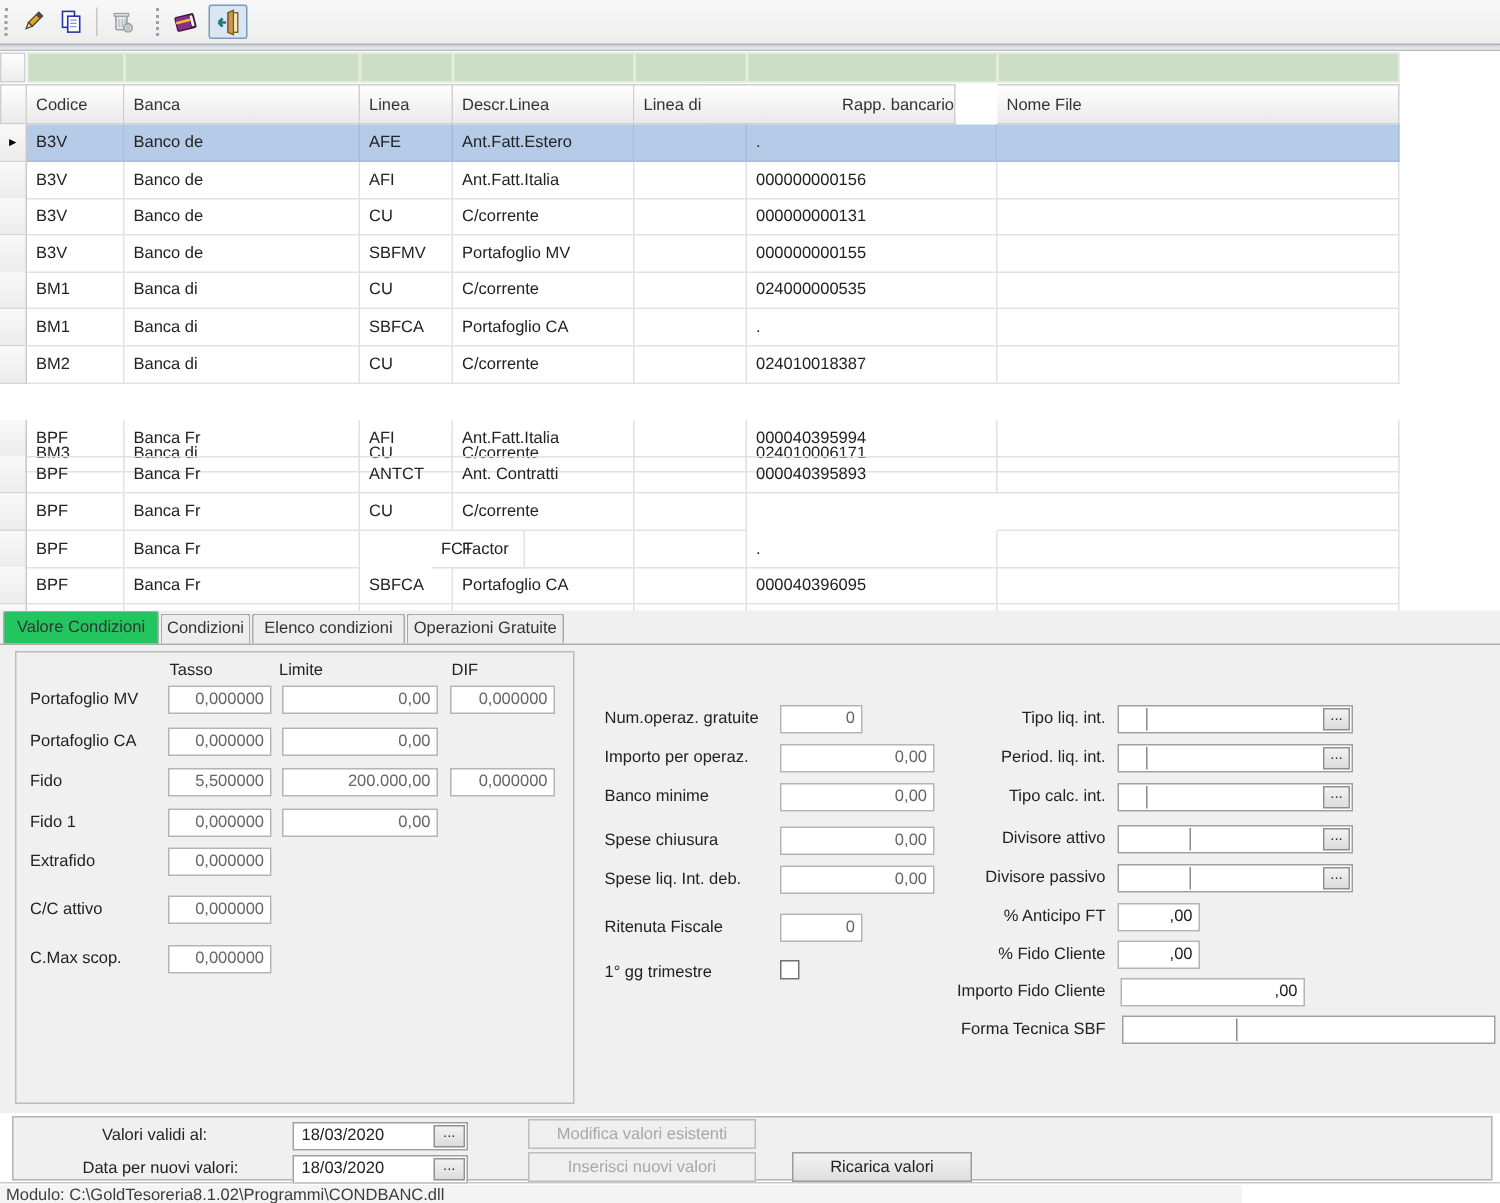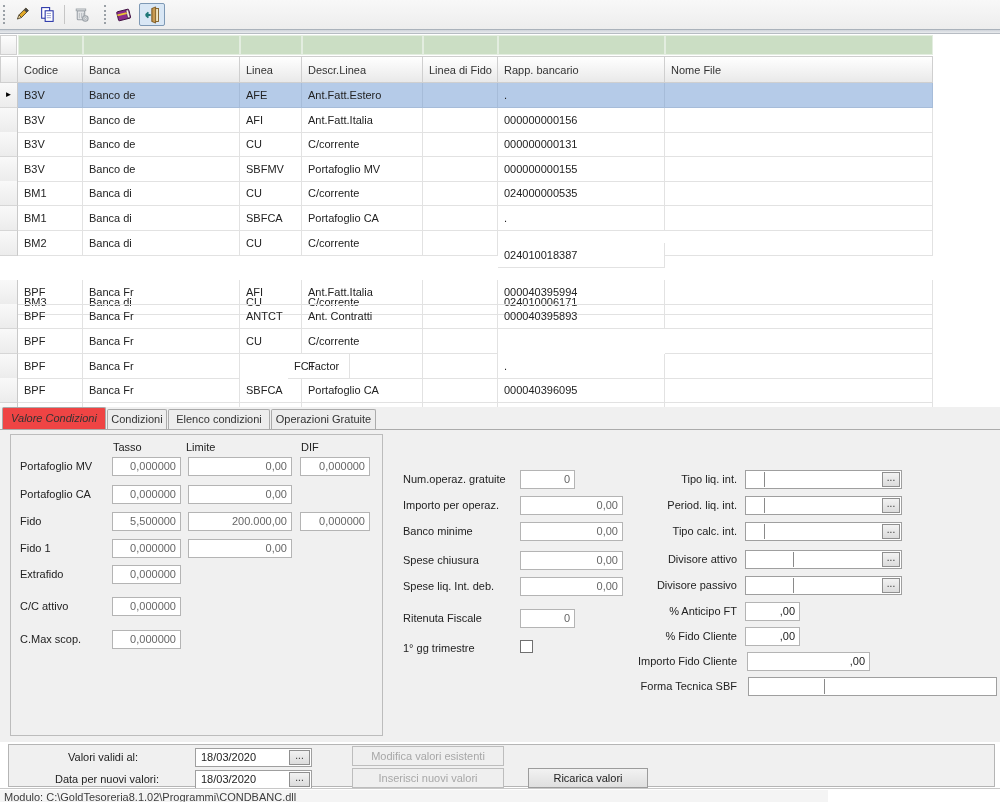--- a/index.html
+++ b/index.html
@@ -30,21 +30,21 @@
      border-right:1px solid #e2e2e2;border-bottom:1px solid #e2e2e2;white-space:nowrap;overflow:hidden;}
   .selcell{position:absolute;left:0;top:0;width:18px;height:25px;background:linear-gradient(#f9f9f9,#ececec);
      border-right:1px solid #c9c9c9;border-bottom:1px solid #d6d6d6;box-sizing:border-box;
      font-size:8px;color:#000;text-align:center;line-height:24px;}
   .grow.sel .gcell{background:#b5cbe8;border-right-color:#a6bcd9;border-bottom-color:#a6bcd9;}
 
   
   .tabbar{position:absolute;left:0;top:407px;width:1000px;height:22px;background:#f0f0f0;}
   .tab{position:absolute;top:2px;height:20px;line-height:19px;text-align:center;background:#ededed;
      border:1px solid #ababab;border-bottom:none;border-radius:2px 2px 0 0;box-sizing:border-box;color:#333;}
-  .tab.active{top:0;height:22px;line-height:21px;background:#ef4444;z-index:2;font-style:italic;}
+  .tab.active{top:0;height:22px;line-height:21px;background:#22c55e;z-index:2;}
   .tabpage-line{position:absolute;left:0;top:429px;width:1000px;height:1px;background:#ababab;}
 
   
   .form{position:absolute;left:0;top:430px;width:1000px;height:312px;background:#f0f0f0;}
   .groupbox{position:absolute;left:10px;top:4px;width:371px;height:300px;border:1px solid #bcbcbc;background:#f0f0f0;}
   .flabel{position:absolute;color:#222;white-space:nowrap;}
   .rlabel{position:absolute;color:#222;white-space:nowrap;text-align:right;width:147px;left:590px;}
   .fld{position:absolute;height:19px;line-height:17px;background:#fff;border:1px solid #b4b4b4;box-sizing:border-box;
      text-align:right;padding-right:4px;color:#666;}
   .combo{position:absolute;height:19px;background:#fff;border:1px solid #9f9f9f;box-sizing:border-box;}
@@ -132,21 +132,21 @@
         <div class="fcell" style="left: 498px; width: 167px;"></div>
         <div class="fcell" style="left: 665px; width: 268px;"></div>
       </div>
     <div class="hdr-row">
       <div class="hsel"></div>
     <div class="hcell" style="left: 18px; width: 65px;">Codice</div>
         <div class="hcell" style="left: 83px; width: 157px;">Banca</div>
         <div class="hcell" style="left: 240px; width: 62px;">Linea</div>
         <div class="hcell" style="left: 302px; width: 121px;">Descr.Linea</div>
         <div class="hcell" style="left: 423px; width: 75px;">Linea di Fido</div>
-        <div class="hcell" style="left: 498px; width: 167px;">Rapp. bancario</div>
+        <div class="hcell" style="left: 470px; width: 167px; text-align: right;">Rapp. bancario</div>
         <div class="hcell" style="left: 665px; width: 268px;">Nome File</div>
       </div>
     <div class="grid-body">
         <div class="grow sel" style="top: 49px;">
           <div class="selcell">►</div>
           <div class="gcell" style="left: 18px; width: 65px;">B3V</div>
           <div class="gcell" style="left: 83px; width: 157px;">Banco de</div>
           <div class="gcell" style="left: 240px; width: 62px;">AFE</div>
           <div class="gcell" style="left: 302px; width: 121px;">Ant.Fatt.Estero</div>
           <div class="gcell" style="left: 423px; width: 75px;"></div>
@@ -203,21 +203,21 @@
           <div class="gcell" style="left: 498px; width: 167px;">.</div>
           <div class="gcell" style="left: 665px; width: 268px;"></div>
         </div>
         <div class="grow" style="top: 196.6px;">
           <div class="selcell"></div>
           <div class="gcell" style="left: 18px; width: 65px;">BM2</div>
           <div class="gcell" style="left: 83px; width: 157px;">Banca di</div>
           <div class="gcell" style="left: 240px; width: 62px;">CU</div>
           <div class="gcell" style="left: 302px; width: 121px;">C/corrente</div>
           <div class="gcell" style="left: 423px; width: 75px;"></div>
-          <div class="gcell" style="left: 498px; width: 167px; margin-top: 12px;">024010018387</div>
+          <div class="gcell" style="left: 498px; width: 167px;">024010018387</div>
           <div class="gcell" style="left: 665px; width: 268px;"></div>
         </div>
         <div class="grow" style="top: 216px; margin-top: 40px;">
           <div class="selcell"></div>
           <div class="gcell" style="left: 18px; width: 65px;">BM3</div>
           <div class="gcell" style="left: 83px; width: 157px;">Banca di</div>
           <div class="gcell" style="left: 240px; width: 62px;">CU</div>
           <div class="gcell" style="left: 302px; width: 121px;">C/corrente</div>
           <div class="gcell" style="left: 423px; width: 75px;"></div>
           <div class="gcell" style="left: 498px; width: 167px;">024010006171</div>

